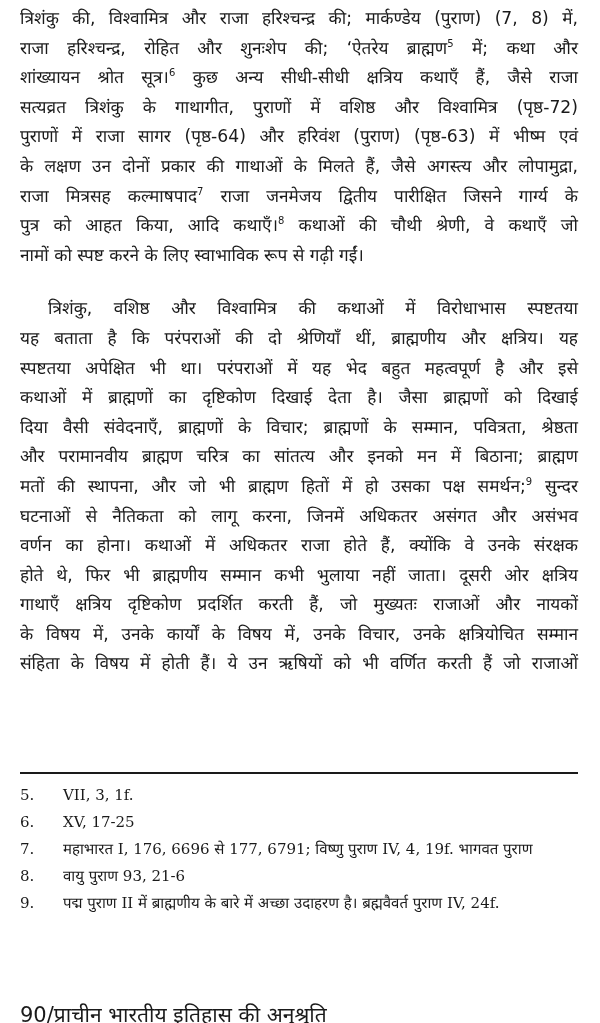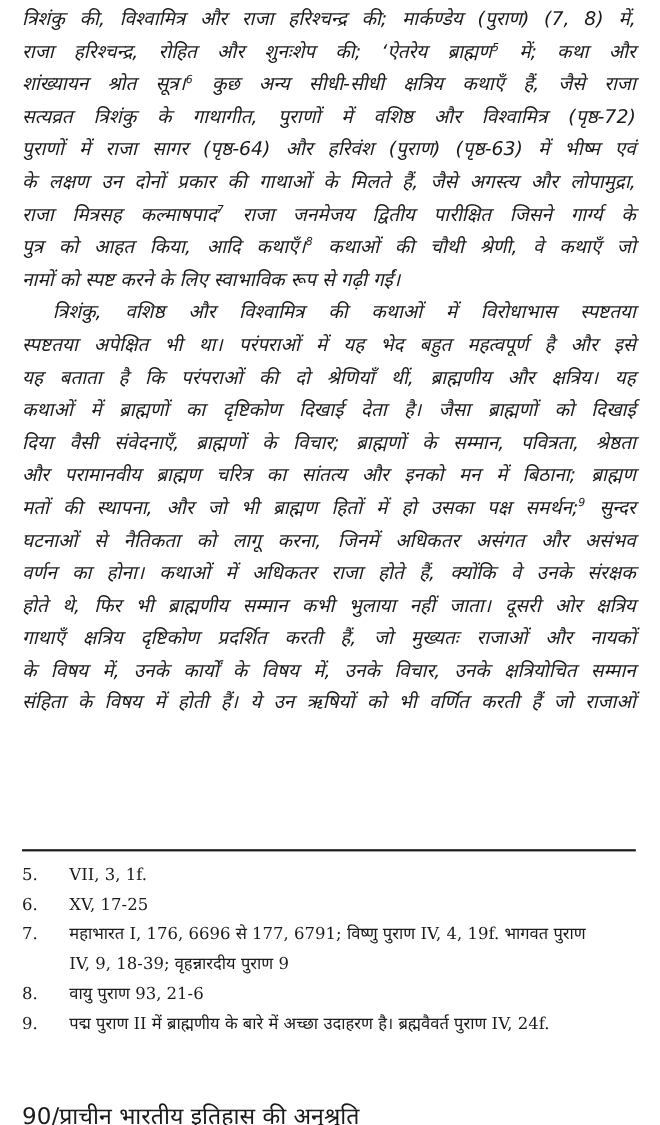--- a/index.html
+++ b/index.html
@@ -5,24 +5,24 @@
   html, body { margin: 0; padding: 0; background: #ffffff; }
   body {
     width: 600px; height: 1023px; overflow: hidden; position: relative;
     color: #1a1a1a;
     font-family: "DejaVu Sans", "Liberation Sans", sans-serif;
   }
   .page { position: absolute; left: 20px; top: 4px; width: 558px; }
   .body-text { font-size: 17.2px; line-height: 29.6px; }
   .line {
     display: block; height: 29.6px; white-space: nowrap;
-    text-align: justify; text-align-last: justify; font-style: italic;
+    text-align: justify; text-align-last: justify;
   }
   .line.last { text-align-last: left; }
-  .line.indent { padding-left: 28px; }
+  .line.indent { padding-left: 28px; margin-top: 24px; }
   sup { font-size: 10px; line-height: 0; vertical-align: 7px; }
   .rule {
     position: absolute; left: 20px; top: 772px; width: 558px; height: 2px;
     background: #1a1a1a;
   }
   .footnotes {
     position: absolute; left: 20px; top: 782px; width: 570px;
     font-family: "DejaVu Serif", "Liberation Serif", serif;
     font-size: 15px;
   }
@@ -44,22 +44,22 @@
     <span class="line"><span>शांख्यायन श्रोत सूत्र।</span><sup>6</sup><span> कुछ अन्य सीधी-सीधी क्षत्रिय कथाएँ हैं, जैसे राजा</span></span>
     <span class="line">सत्यव्रत त्रिशंकु के गाथागीत, पुराणों में वशिष्ठ और विश्वामित्र (पृष्ठ-72)</span>
     <span class="line">पुराणों में राजा सागर (पृष्ठ-64) और हरिवंश (पुराण) (पृष्ठ-63) में भीष्म एवं</span>
     <span class="line">के लक्षण उन दोनों प्रकार की गाथाओं के मिलते हैं, जैसे अगस्त्य और लोपामुद्रा,</span>
     <span class="line"><span>राजा मित्रसह कल्माषपाद</span><sup>7</sup><span> राजा जनमेजय द्वितीय पारीक्षित जिसने गार्ग्य के</span></span>
     <span class="line"><span>पुत्र को आहत किया, आदि कथाएँ।</span><sup>8</sup><span> कथाओं की चौथी श्रेणी, वे कथाएँ जो</span></span>
     <span class="line last">नामों को स्पष्ट करने के लिए स्वाभाविक रूप से गढ़ी गईं।</span>
   </div>
   <div>
     <span class="line indent">त्रिशंकु, वशिष्ठ और विश्वामित्र की कथाओं में विरोधाभास स्पष्टतया</span>
+    <span class="line">यह बताता है कि परंपराओं की दो श्रेणियाँ थीं, ब्राह्मणीय और क्षत्रिय। यह</span>
     <span class="line">स्पष्टतया अपेक्षित भी था। परंपराओं में यह भेद बहुत महत्वपूर्ण है और इसे</span>
-    <span class="line">यह बताता है कि परंपराओं की दो श्रेणियाँ थीं, ब्राह्मणीय और क्षत्रिय। यह</span>
     <span class="line">कथाओं में ब्राह्मणों का दृष्टिकोण दिखाई देता है। जैसा ब्राह्मणों को दिखाई</span>
     <span class="line">दिया वैसी संवेदनाएँ, ब्राह्मणों के विचार; ब्राह्मणों के सम्मान, पवित्रता, श्रेष्ठता</span>
     <span class="line">और परामानवीय ब्राह्मण चरित्र का सांतत्य और इनको मन में बिठाना; ब्राह्मण</span>
     <span class="line"><span>मतों की स्थापना, और जो भी ब्राह्मण हितों में हो उसका पक्ष समर्थन;</span><sup>9</sup><span> सुन्दर</span></span>
     <span class="line">घटनाओं से नैतिकता को लागू करना, जिनमें अधिकतर असंगत और असंभव</span>
     <span class="line">वर्णन का होना। कथाओं में अधिकतर राजा होते हैं, क्योंकि वे उनके संरक्षक</span>
     <span class="line">होते थे, फिर भी ब्राह्मणीय सम्मान कभी भुलाया नहीं जाता। दूसरी ओर क्षत्रिय</span>
     <span class="line">गाथाएँ क्षत्रिय दृष्टिकोण प्रदर्शित करती हैं, जो मुख्यतः राजाओं और नायकों</span>
     <span class="line">के विषय में, उनके कार्यों के विषय में, उनके विचार, उनके क्षत्रियोचित सम्मान</span>
     <span class="line">संहिता के विषय में होती हैं। ये उन ऋषियों को भी वर्णित करती हैं जो राजाओं</span>
@@ -74,21 +74,20 @@
     <span class="fn-text">VII, 3, 1f.</span>
   </div>
   <div class="fn">
     <span class="fn-num">6.</span>
     <span class="fn-text">XV, 17-25</span>
   </div>
   <div class="fn">
     <span class="fn-num">7.</span>
     <span class="fn-text">
       <span style="display:block">महाभारत I, 176, 6696 से 177, 6791; विष्णु पुराण IV, 4, 19f. भागवत पुराण</span>
-      <span style="display:block">IV, 9, 18-39; वृहन्नारदीय पुराण 9</span>
     </span>
   </div>
   <div class="fn">
     <span class="fn-num">8.</span>
     <span class="fn-text">वायु पुराण 93, 21-6</span>
   </div>
   <div class="fn">
     <span class="fn-num">9.</span>
     <span class="fn-text">पद्म पुराण II में ब्राह्मणीय के बारे में अच्छा उदाहरण है। ब्रह्मवैवर्त पुराण IV, 24f.</span>
   </div>

